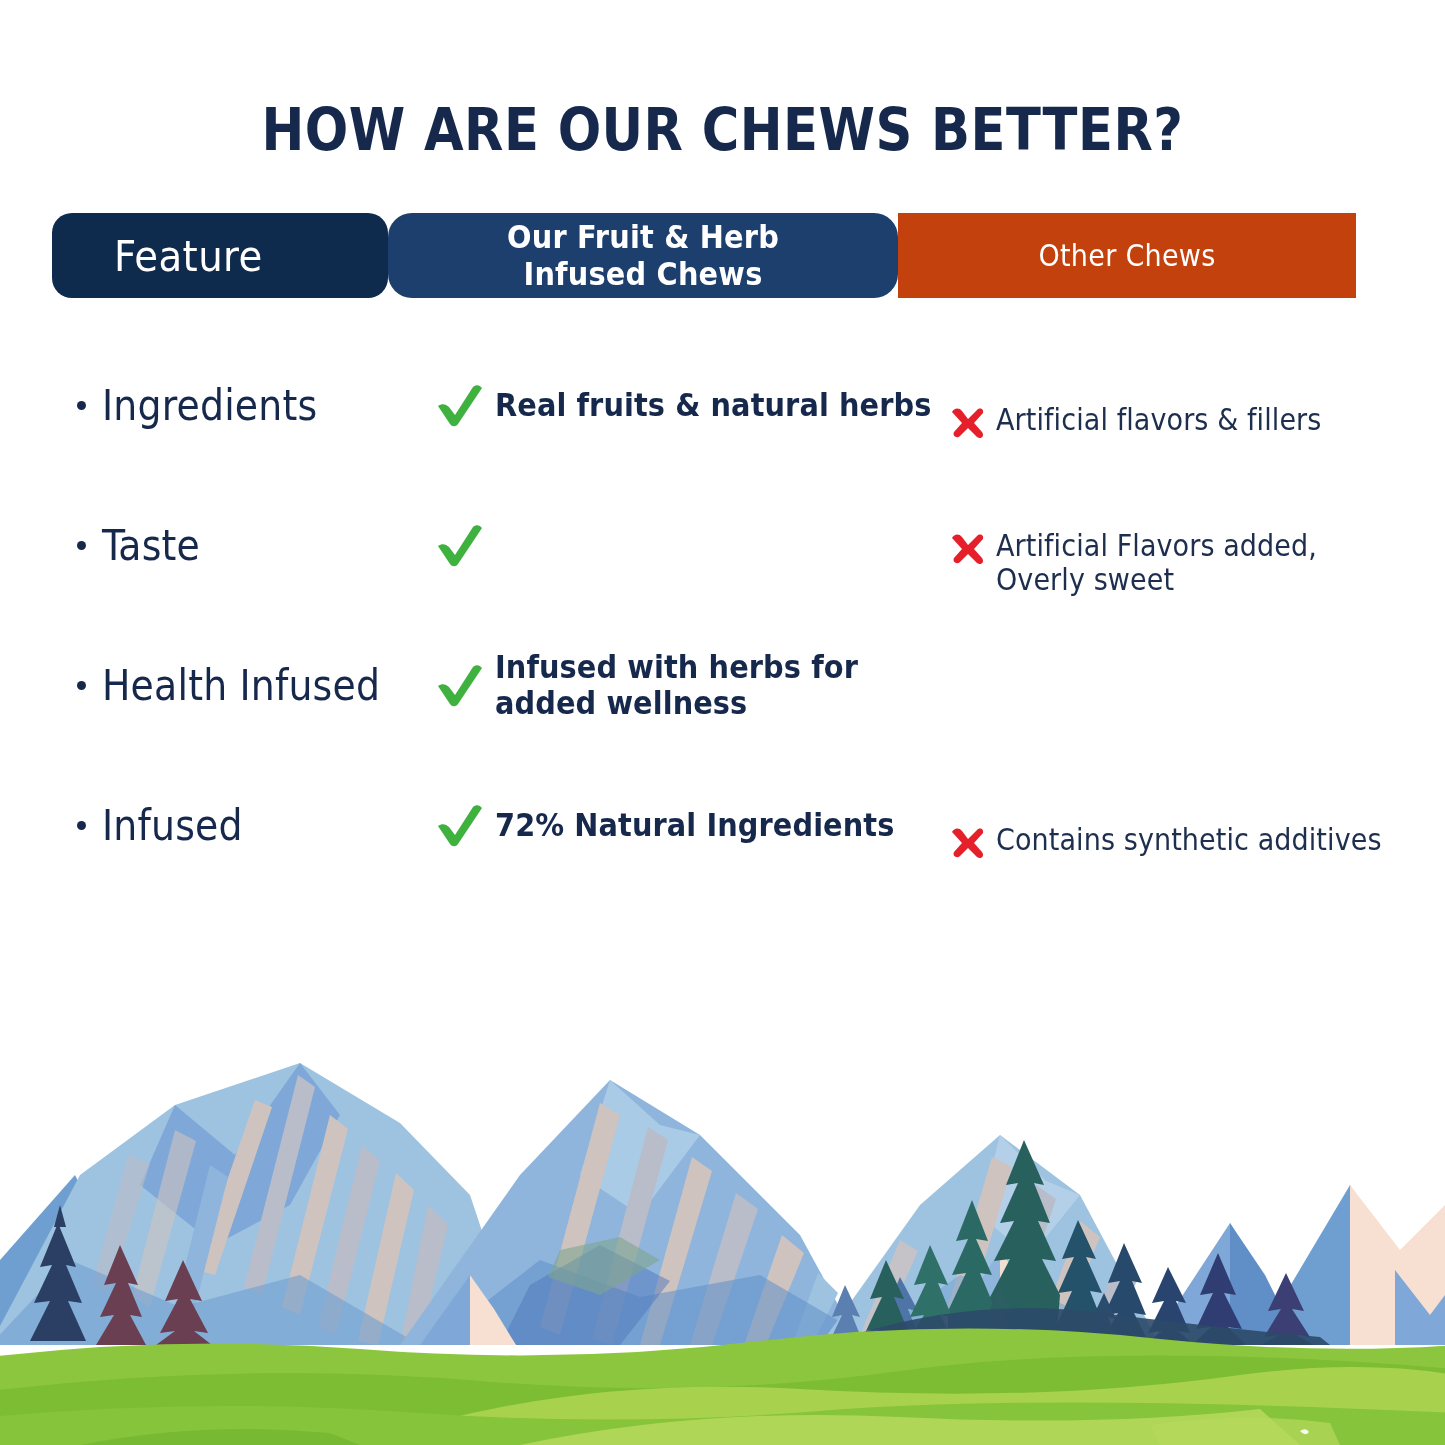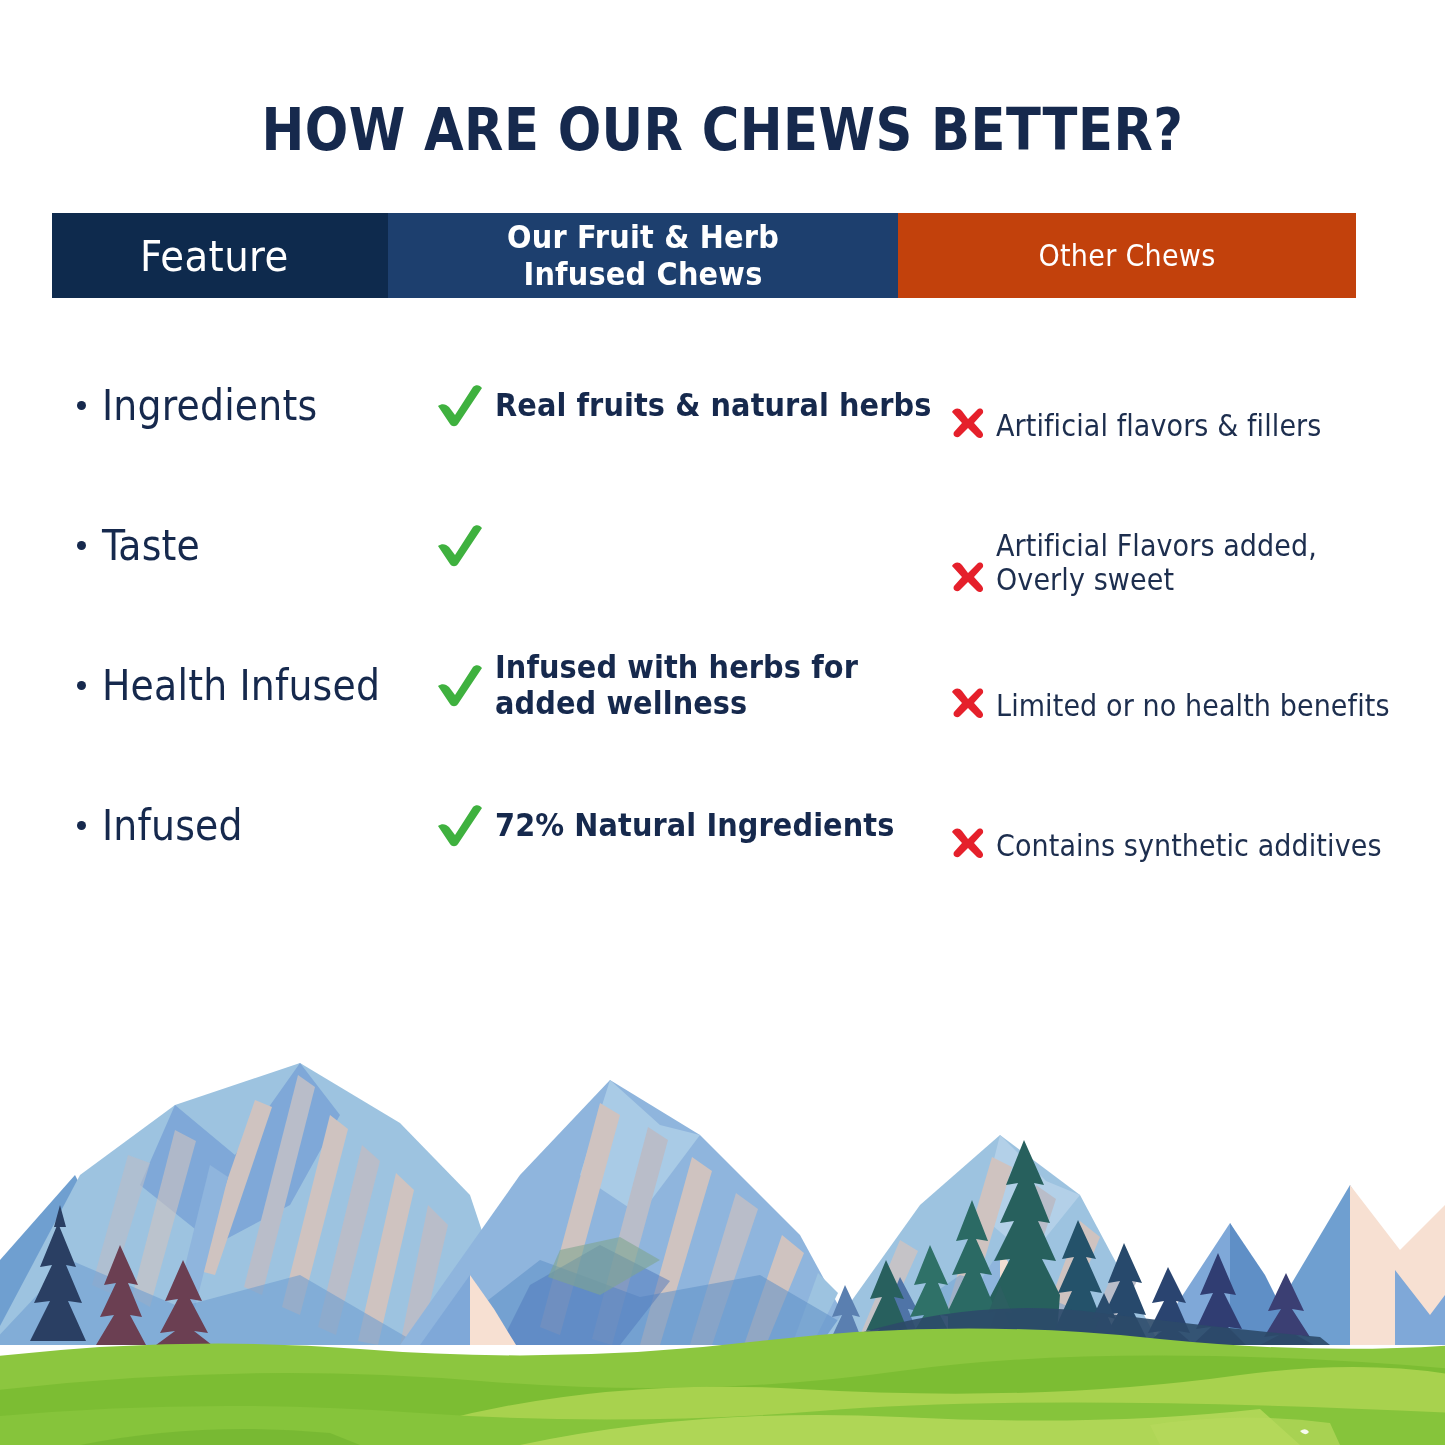--- a/index.html
+++ b/index.html
@@ -53,28 +53,30 @@
     height: 85px;
   }
   .th {
     display: flex;
     align-items: center;
     box-sizing: border-box;
   }
   .th-feature {
     width: 336px;
     background: #0e2a4d;
-    padding-left: 88px;
+    padding-left: 62px;
     justify-content: flex-start;
+    border-radius: 20px;
   }
   .th-ours {
     width: 510px;
     background: #1d3f6e;
     justify-content: center;
     text-align: center;
+    border-radius: 24px;
   }
   .th-other {
     width: 458px;
     background: #c2410c;
     justify-content: center;
     text-align: center;
   }
 
   .th-label-feature {
     color: #ffffff;
@@ -156,21 +158,21 @@
     font-size: 32px;
     font-weight: 700;
     line-height: 1.14;
     letter-spacing: 0.1px;
   }
 
   .cell-other {
     width: 458px;
     box-sizing: border-box;
     display: flex;
-    align-items: flex-end;
+    align-items: flex-start;
     padding-left: 12px;
     margin-top: 36px;
   }
   .x-icon {
     flex: 0 0 auto;
     width: 40px;
     height: 40px;
     margin-right: 9px;
   }
   .other-text {
@@ -268,28 +270,20 @@
           <span class="bullet"></span>
           <span class="feature-label">Health Infused</span>
         </div>
         <div class="cell-ours">
           <span class="check-icon">
             <svg viewBox="0 0 52 52" xmlns="http://www.w3.org/2000/svg">
               <path d="M5 27 C9 24 13 25 16 28 L22 36 L40 8 C43 5 47 6 49 9 L25 45 C23 48 19 48 17 45 Z" fill="#3fb13f"></path>
             </svg>
           </span>
           <span class="ours-text">Infused with herbs for added wellness</span>
-        </div>
-        <div class="cell-other">
-          <span class="x-icon">
-            <svg viewBox="0 0 40 40" xmlns="http://www.w3.org/2000/svg">
-              <path d="M5 9 C7 5 12 4 15 8 L21 16 L30 7 C33 4 37 6 36 10 L27 20 L35 29 C38 33 34 37 30 34 L21 25 L13 33 C10 36 5 33 7 29 L15 20 Z" fill="#e5202b"></path>
-            </svg>
-          </span>
-          <span class="other-text">Limited or no health benefits</span>
         </div>
       </div>
 
       <div class="row">
         <div class="cell-feature">
           <span class="bullet"></span>
           <span class="feature-label">Infused</span>
         </div>
         <div class="cell-ours">
           <span class="check-icon">

